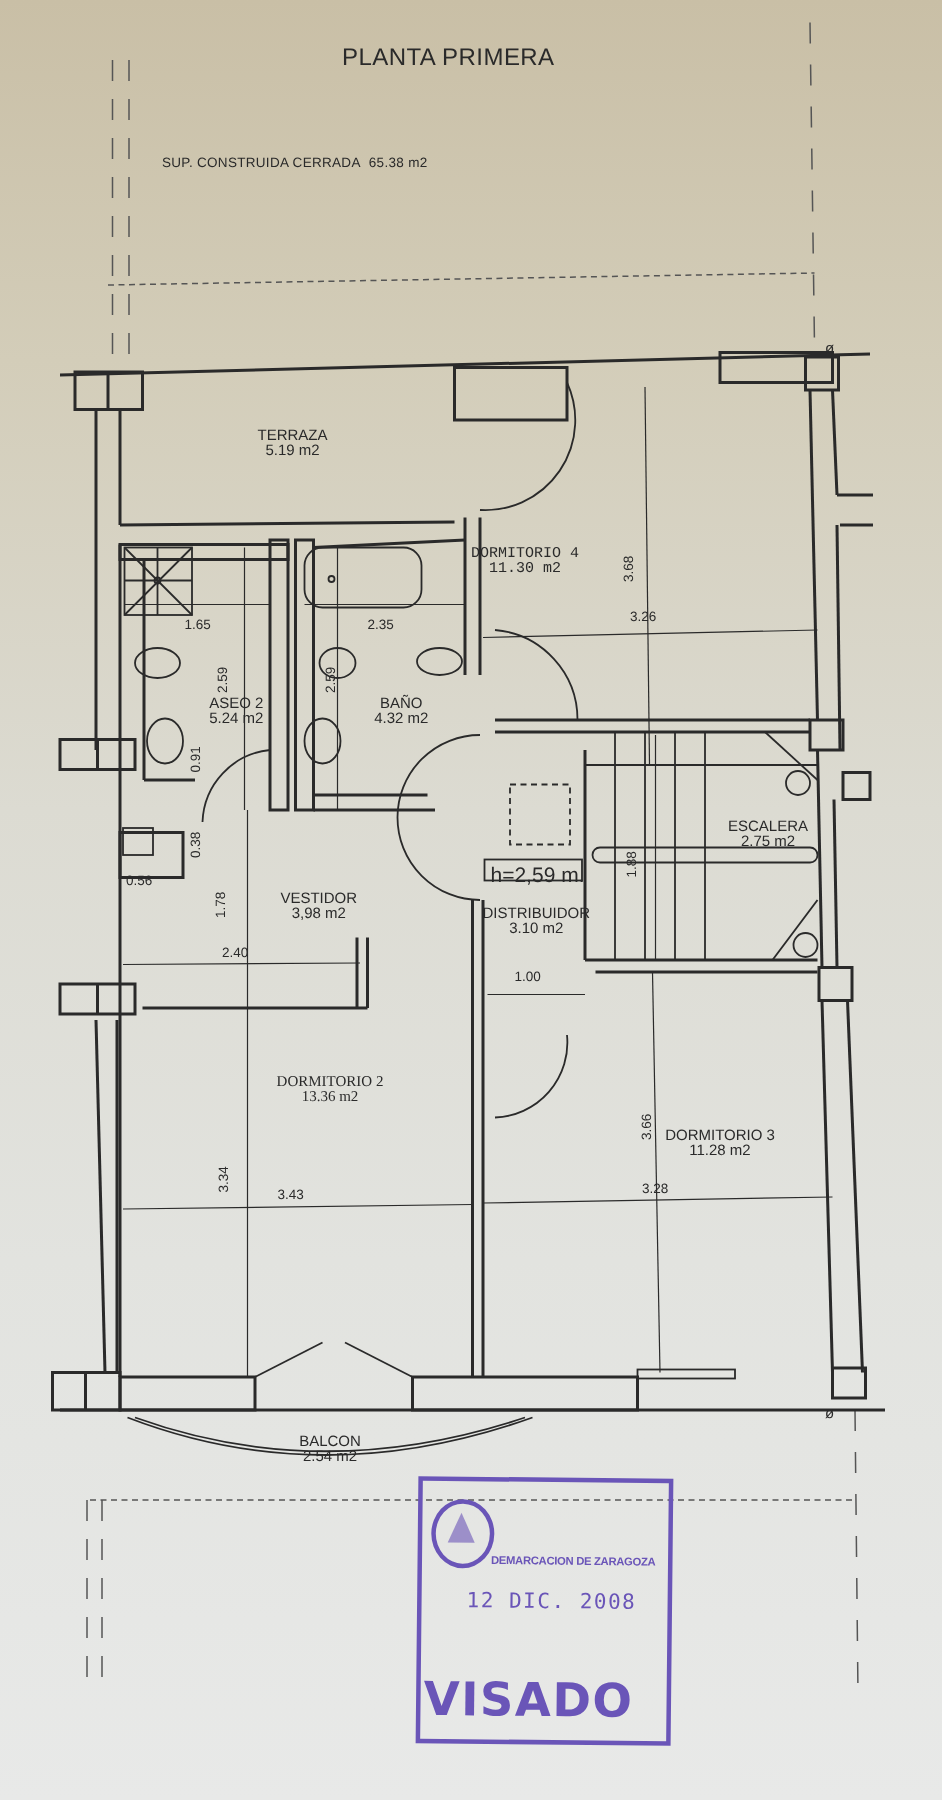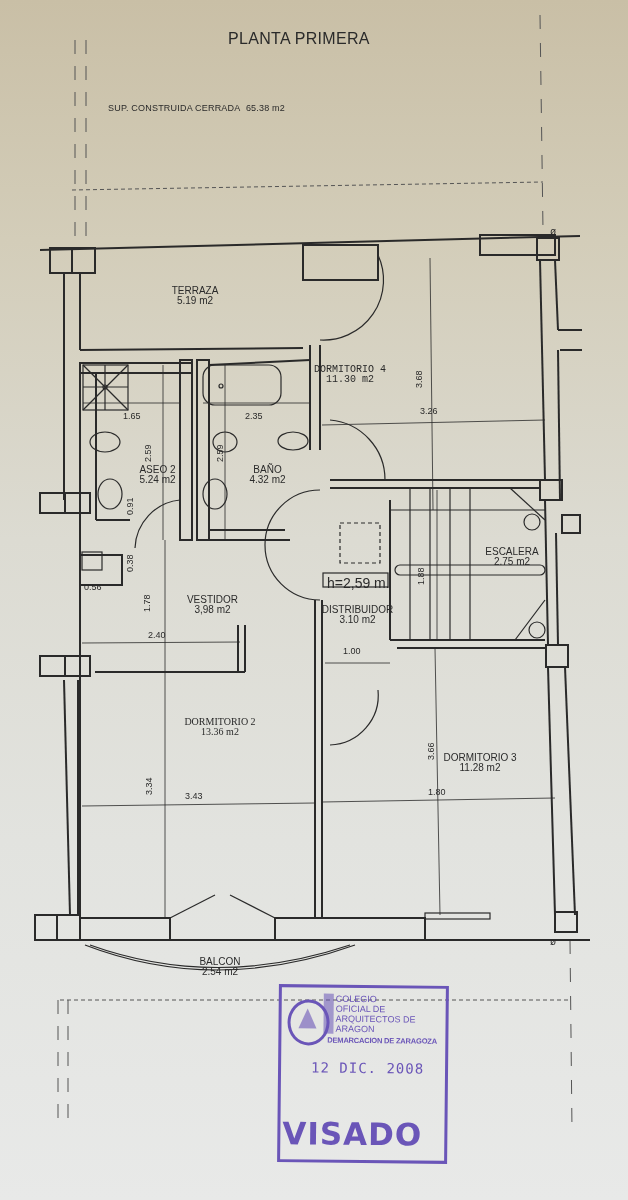--- a/index.html
+++ b/index.html
@@ -223,27 +223,20 @@
 <div class="dim v" style="left:125px;top:572px;">0.38</div>
 <div class="dim" style="left:84px;top:582px;">0.56</div>
 <div class="dim v" style="left:142px;top:612px;">1.78</div>
 <div class="dim" style="left:148px;top:630px;">2.40</div>
 <div class="dim v" style="left:416px;top:585px;">1.88</div>
 <div class="dim" style="left:327px;top:575px;font-size:14px;">h=2,59 m.</div>
 <div class="dim" style="left:343px;top:646px;">1.00</div>
 <div class="dim v" style="left:144px;top:795px;">3.34</div>
 <div class="dim" style="left:185px;top:791px;">3.43</div>
 <div class="dim v" style="left:426px;top:760px;">3.66</div>
-<div class="dim" style="left:428px;top:787px;">1.80</div>
+<div class="dim" style="left:428px;top:787px;">3.28</div>
 
 <div class="stamp">
   <div class="logo"></div>
-  <div class="org">
-    <span class="bar"></span>
-    <div>COLEGIO</div>
-    <div>OFICIAL DE</div>
-    <div>ARQUITECTOS DE</div>
-    <div>ARAGON</div>
-  </div>
   <div class="dem" style="left:46px;">DEMARCACION DE ZARAGOZA</div>
   <div class="date">12 DIC. 2008</div>
   <div class="visado">VISADO</div>
 </div>
 
 </body></html>

